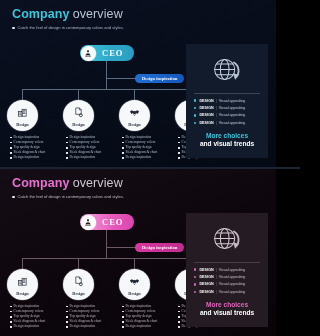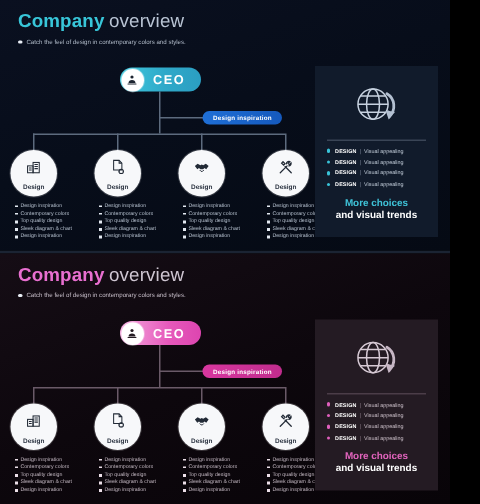--- a/index.html
+++ b/index.html
@@ -1,40 +1,40 @@
 <!DOCTYPE html>
 <html><head>
 <meta charset="utf-8">
 <style>
   * { margin:0; padding:0; box-sizing:border-box; }
   html,body { width:300px; height:336px; background:#000; }
   body { font-family:"Liberation Sans", sans-serif; overflow:hidden; }
 
   .deck { width:300px; height:336px; display:flex; flex-direction:column; }
 
-  .slide { position:relative; width:300px; height:167px; overflow:hidden; }
+  .slide { position:relative; width:276px; height:167px; overflow:hidden; }
   .slide.dark-blue { background:linear-gradient(160deg,#0a1020 0%,#070d1a 45%,#050a14 100%); }
   .slide.dark-plum { background:linear-gradient(160deg,#150d15 0%,#0d070d 50%,#080408 100%); }
   .divider { width:300px; height:2px; background:#1b2433; flex:none; }
 
   
   .hdr { position:absolute; left:12px; top:7px; }
   .title { font-size:12.5px; font-weight:700; letter-spacing:.1px; line-height:14px; white-space:nowrap; }
   .title .t1 { font-weight:700; }
   .title .t2 { font-weight:400; margin-left:3px; color:#b9c4d4; }
   .dark-blue .title .t1 { color:#38c6d9; }
   .dark-plum .title .t1 { color:#e86fd0; }
   .dark-plum .title .t2 { color:#cfc6d2; }
 
   .sub { margin-top:4px; font-size:4.1px; line-height:6px; color:#aeb8c6; display:flex; align-items:center; white-space:nowrap; }
   .sub .dot { width:2.6px; height:2.6px; border-radius:50%; background:#e9eef5; margin-right:3px; flex:none; }
   .dark-plum .sub { color:#c2b9c4; }
 
   
-  .chart { position:absolute; left:0; top:34px; width:222px; height:133px; }
+  .chart { position:absolute; left:0; top:34px; width:222px; height:133px;font-family:Liberation Serif, serif; }
 
   .ceo { position:absolute; left:80px; top:11px; width:54px; height:16px;
          border-radius:9px; display:flex; align-items:center; }
   .dark-blue .ceo { background:linear-gradient(90deg,#3fc8dd 0%,#2fa9c9 55%,#2b9ec2 100%); }
   .dark-plum .ceo { background:linear-gradient(90deg,#f3a8de 0%,#e659bb 60%,#dd45b0 100%); }
   .ceo .badge { width:15px; height:15px; border-radius:50%; background:#fff; margin-left:.5px;
                 display:flex; align-items:center; justify-content:center; flex:none;
                 box-shadow:0 0 0 .6px rgba(255,255,255,.35); }
   .ceo .badge svg { width:8px; height:8px; }
   .ceo .ceo-label { flex:1; text-align:center; color:#fff; font-size:8.5px; font-weight:600; letter-spacing:1px; padding-right:4px; }

